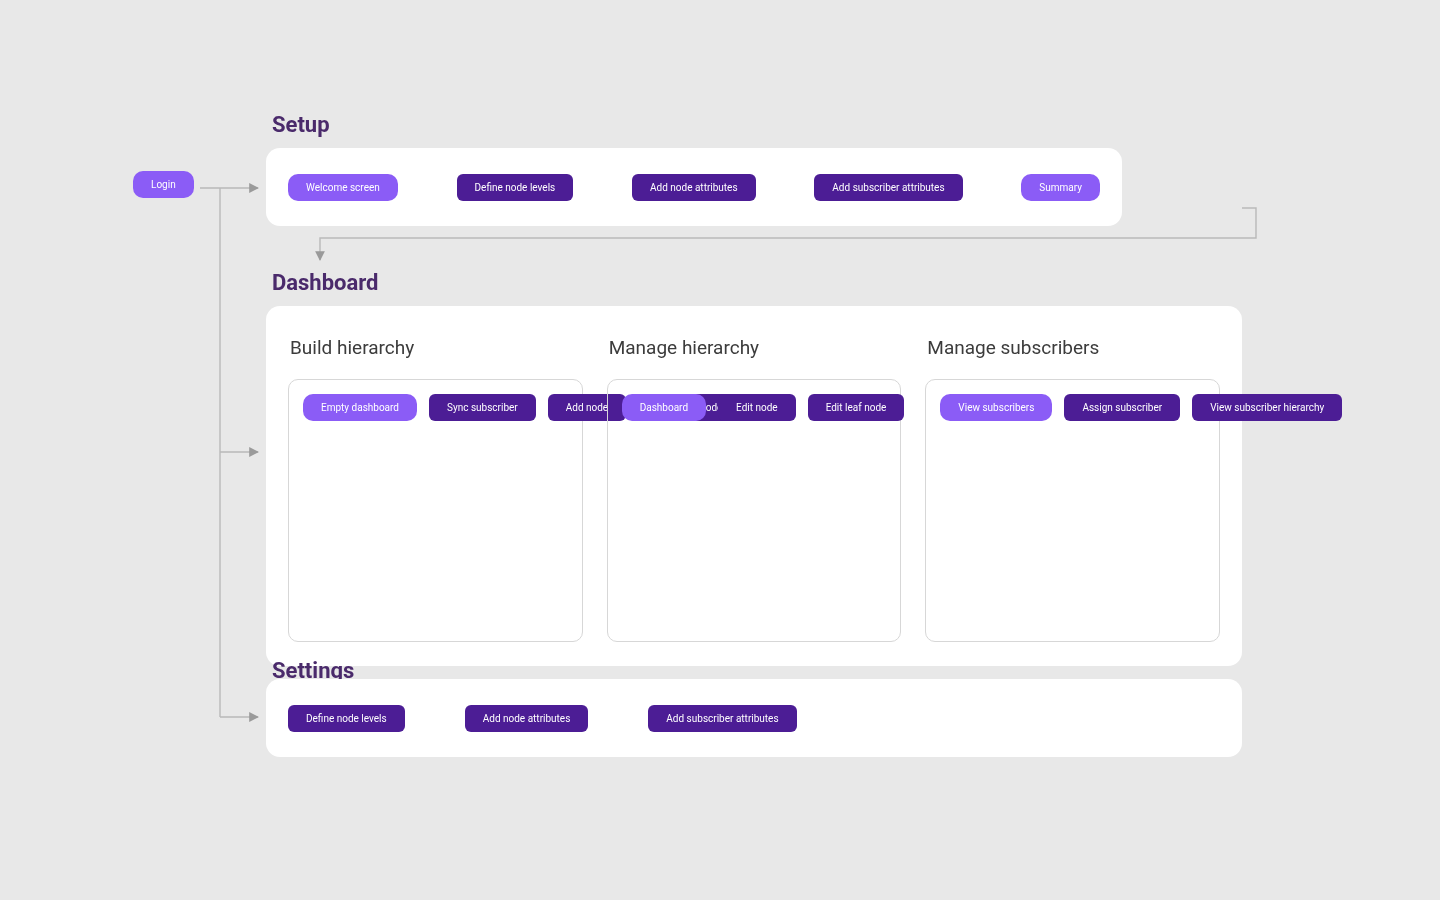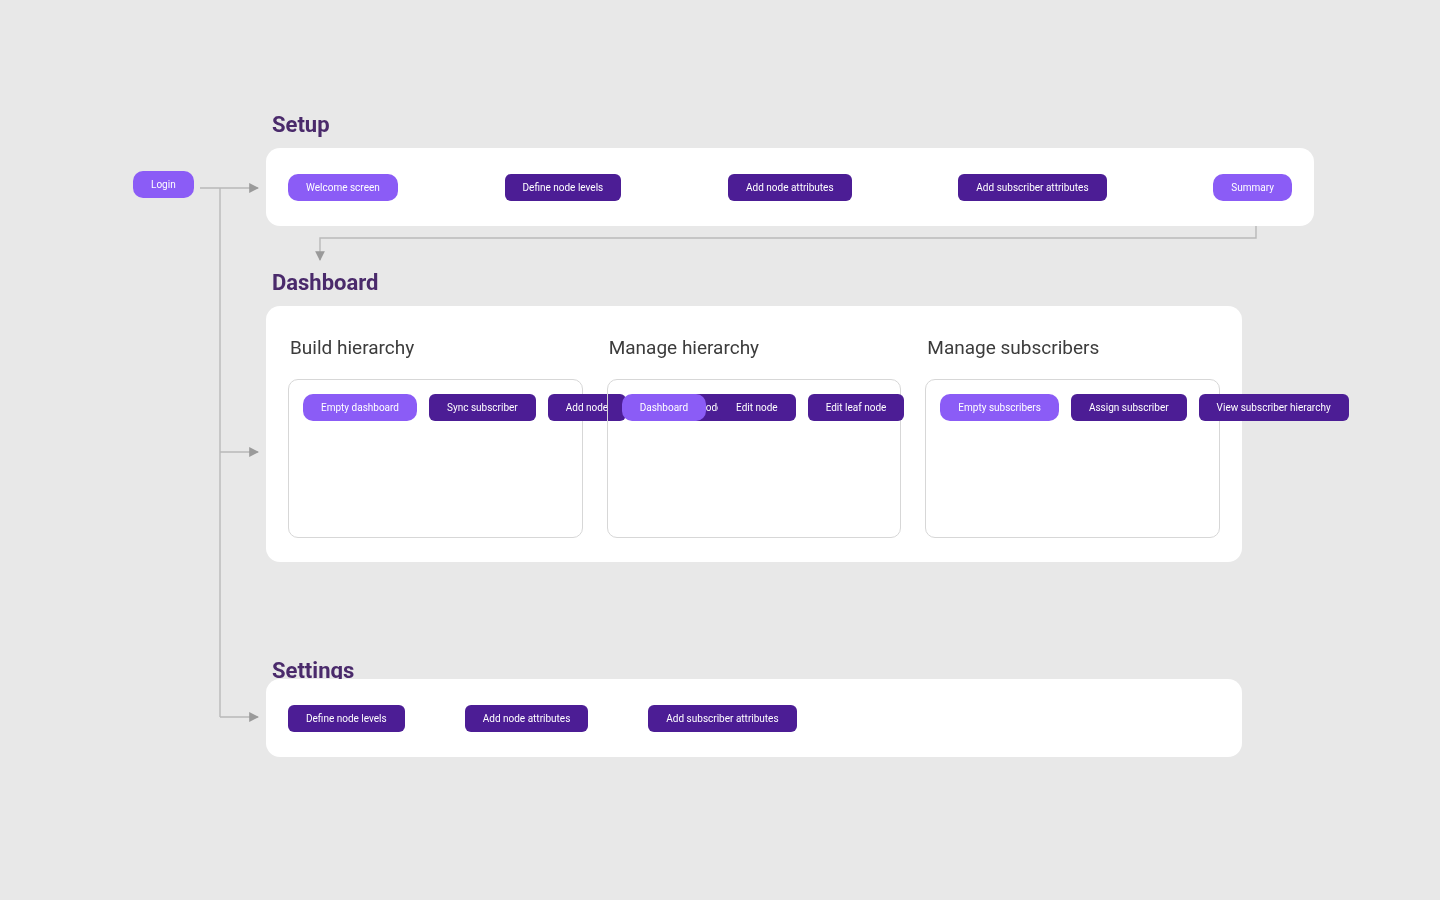--- a/index.html
+++ b/index.html
@@ -122,21 +122,21 @@
 
   <path d="M 1242 208 L 1256 208 L 1256 238 L 320 238 L 320 260" stroke="#b9b9b9" stroke-width="1.4" fill="none" marker-end="url(#arrow)"></path>
 </svg>
 
 <div class="node node-light login-pill">
   <span>Login</span>
 </div>
 
 <div class="section-title" style="left:272px; top:112px;">Setup</div>
 
-<div class="panel" style="left:266px; top:148px; width:1048px; height:78px;">
+<div class="panel" style="left:266px; top:148px; width:856px; height:78px;">
   <div class="setup-row">
     <div class="node node-light">
         <span>Welcome screen</span>
       </div>
     <div class="node node-dark">
         <span>Define node levels</span>
       </div>
     <div class="node node-dark">
         <span>Add node attributes</span>
       </div>
@@ -144,21 +144,21 @@
         <span>Add subscriber attributes</span>
       </div>
     <div class="node node-light">
         <span>Summary</span>
       </div>
   </div>
 </div>
 
 <div class="section-title" style="left:272px; top:270px;">Dashboard</div>
 
-<div class="panel" style="left:266px; top:306px; width:976px; height:256px;">
+<div class="panel" style="left:266px; top:306px; width:976px; height:360px;">
   <div class="dash-cols">
 
     <div class="dash-col">
       <div class="col-title">Build hierarchy</div>
       <div class="col-box">
         <div class="node node-light">
             <span>Empty dashboard</span>
           </div>
         <div class="node node-dark">
             <span>Sync subscriber</span>
@@ -184,21 +184,21 @@
         <div class="node node-dark">
             <span>Edit leaf node</span>
           </div>
       </div>
     </div>
 
     <div class="dash-col">
       <div class="col-title">Manage subscribers</div>
       <div class="col-box">
         <div class="node node-light">
-            <span>Empty subscribers</span>
+            <span>View subscribers</span>
           </div>
         <div class="node node-dark">
             <span>Assign subscriber</span>
           </div>
         <div class="node node-dark">
             <span>View subscriber hierarchy</span>
           </div>
       </div>
     </div>
 

